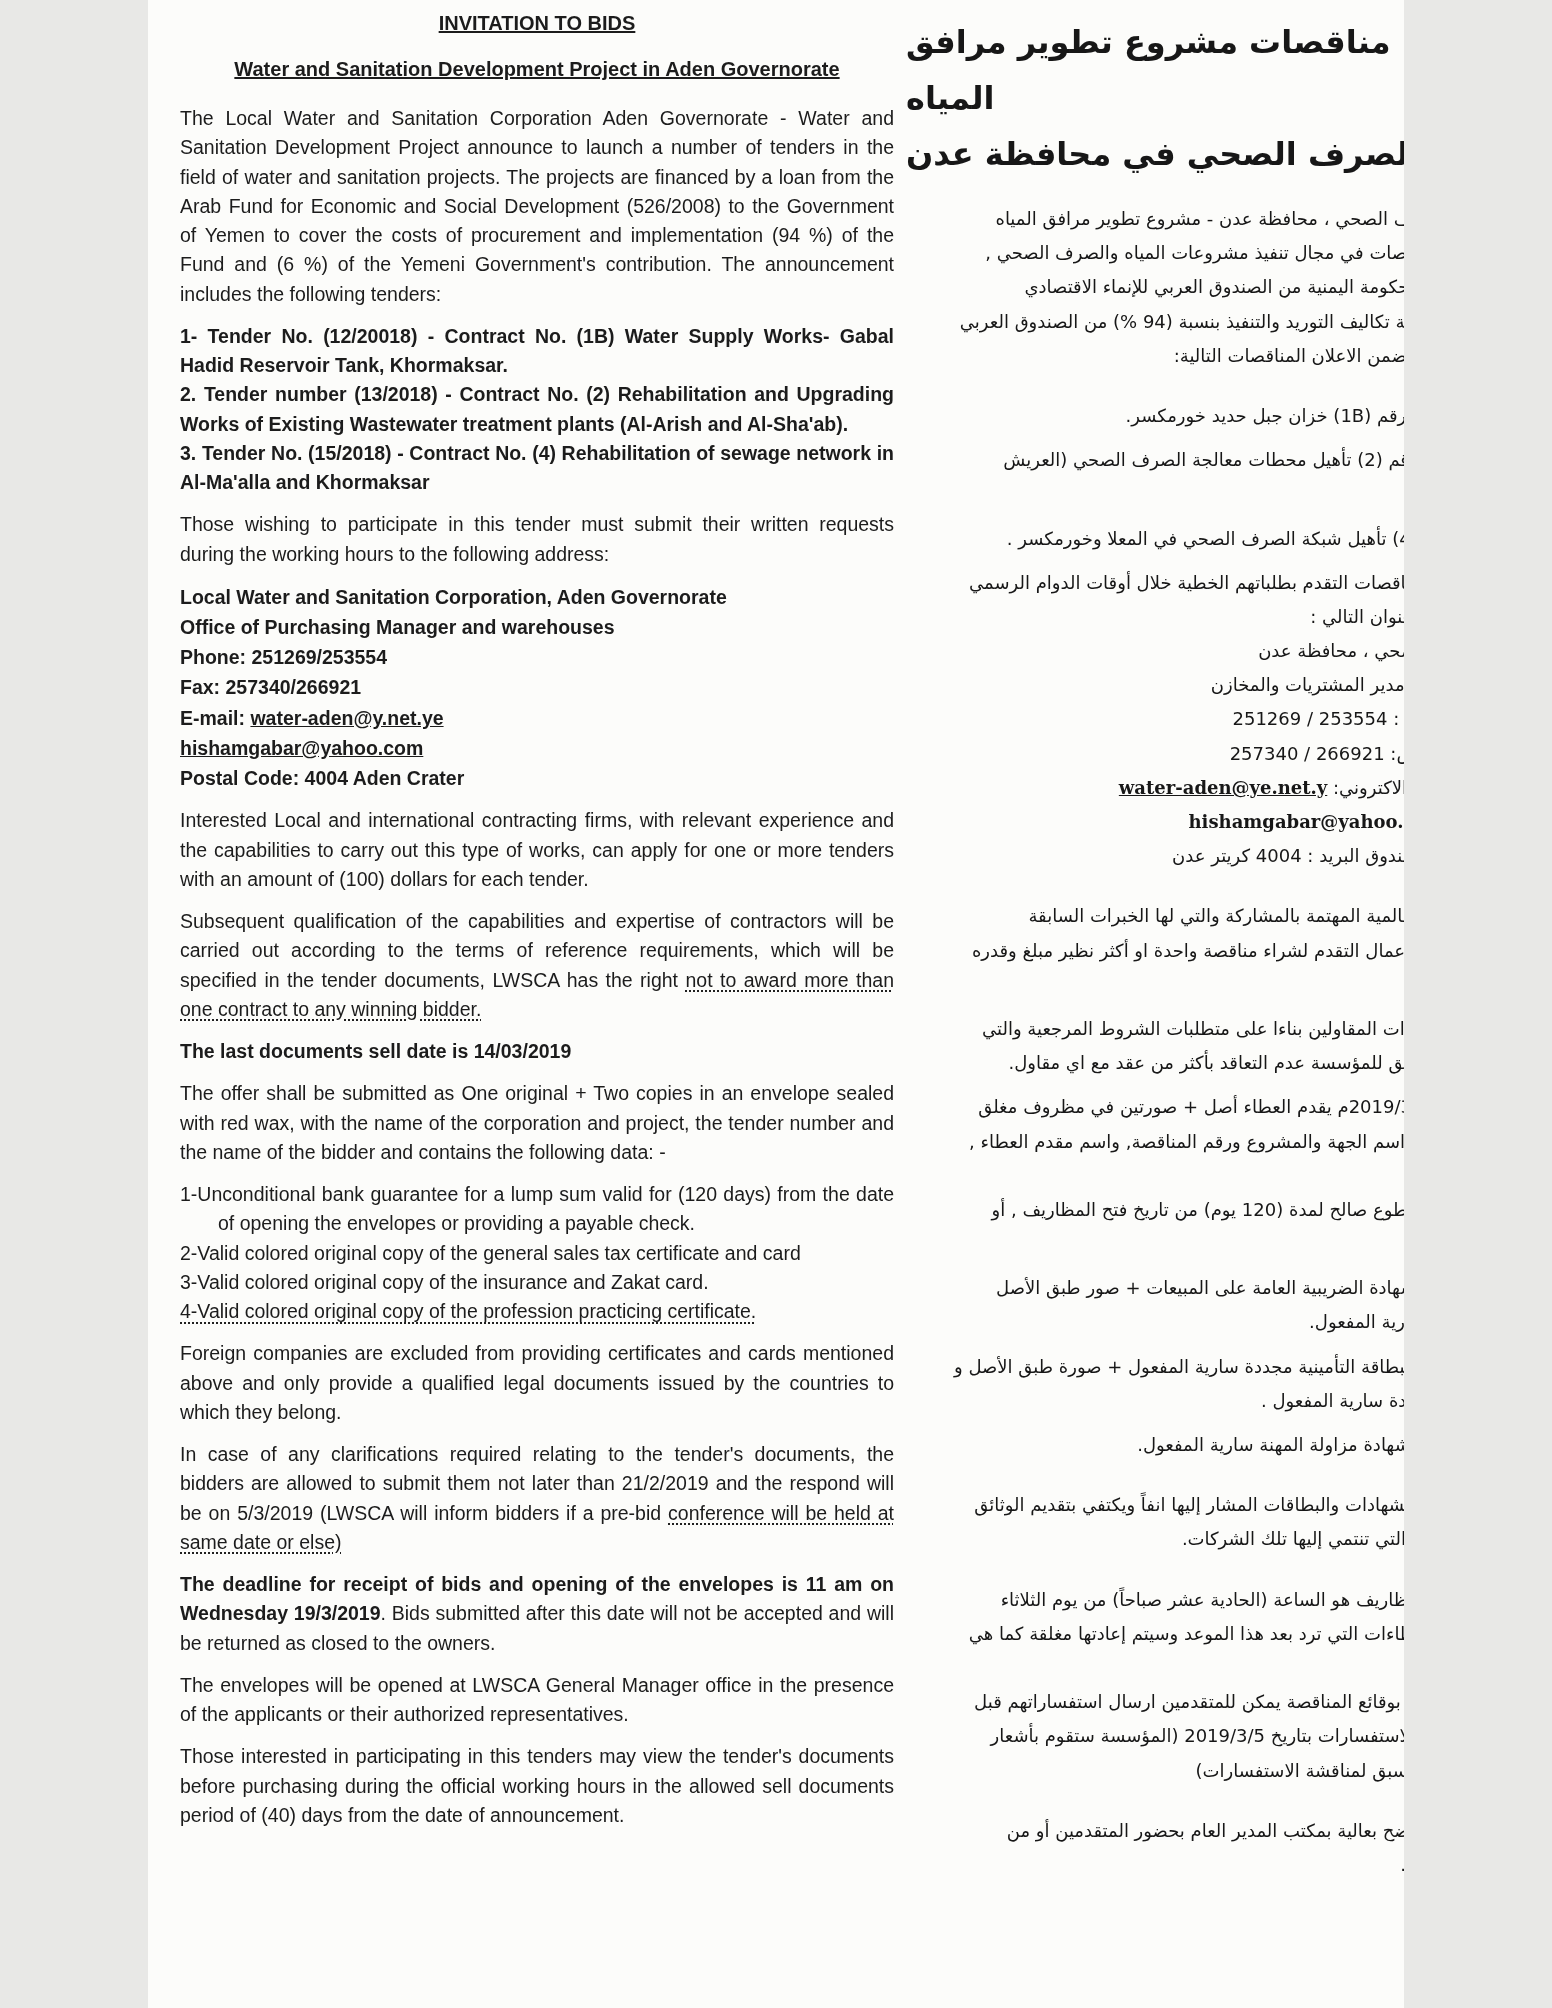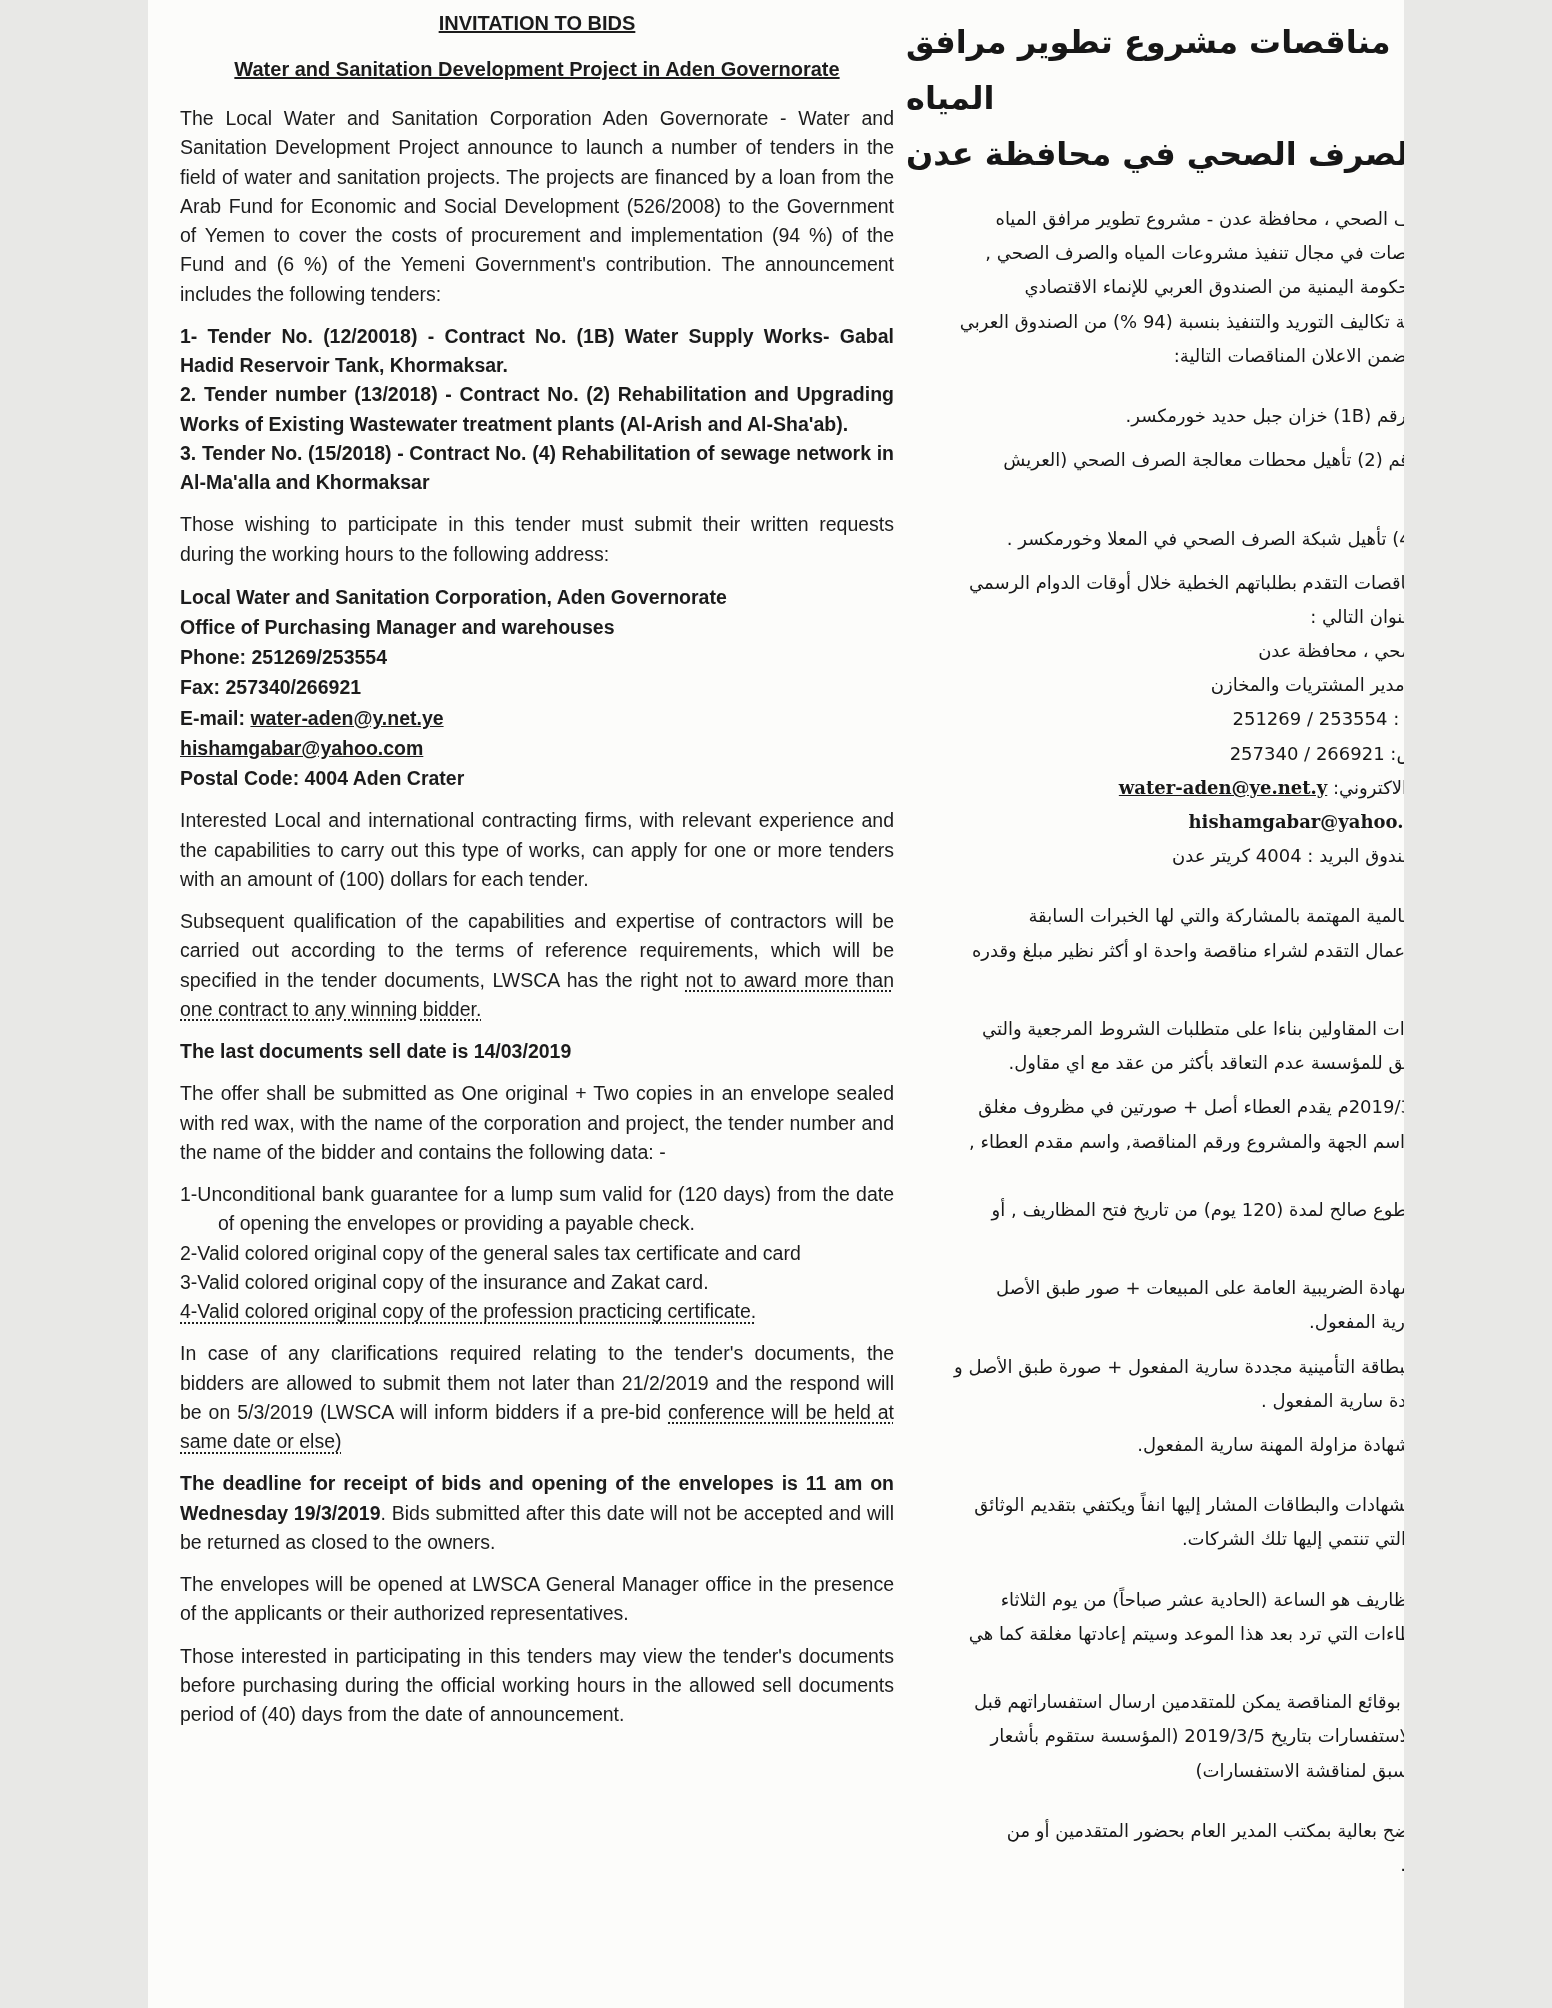--- a/index.html
+++ b/index.html
@@ -89,20 +89,21 @@
 
     <p>The offer shall be submitted as One original + Two copies in an envelope sealed with red wax, with the name of the corporation and project, the tender number and the name of the bidder and contains the following data: -</p>
 
     <div class="nlist">
       <p class="hang">1-Unconditional bank guarantee for a lump sum valid for (120 days) from the date of opening the envelopes or providing a payable check.</p>
       <p class="hang">2-Valid colored original copy of the general sales tax certificate and card</p>
       <p class="hang">3-Valid colored original copy of the insurance and Zakat card.</p>
       <p class="hang du">4-Valid colored original copy of the profession practicing certificate.</p>
     </div>
 
+    <p>Foreign companies are excluded from providing certificates and cards mentioned above and only provide a qualified legal documents issued by the countries to which they belong.</p>
 
     <p><span>In case of any clarifications required relating to the tender's documents, the bidders are allowed to submit them not later than 21/2/2019 and the respond will be on 5/3/2019 (LWSCA will inform bidders if a pre-bid </span><span class="du">conference will be held at same date or else)</span></p>
 
     <p><span class="b">The deadline for receipt of bids and opening of the envelopes is 11 am on Wednesday 19/3/2019</span><span>. Bids submitted after this date will not be accepted and will be returned as closed to the owners.</span></p>
 
     <p>The envelopes will be opened at LWSCA General Manager office in the presence of the applicants or their authorized representatives.</p>
 
     <p>Those interested in participating in this tenders may view the tender's documents before purchasing during the official working hours in the allowed sell documents period of (40) days from the date of announcement.</p>
   </div>
 

